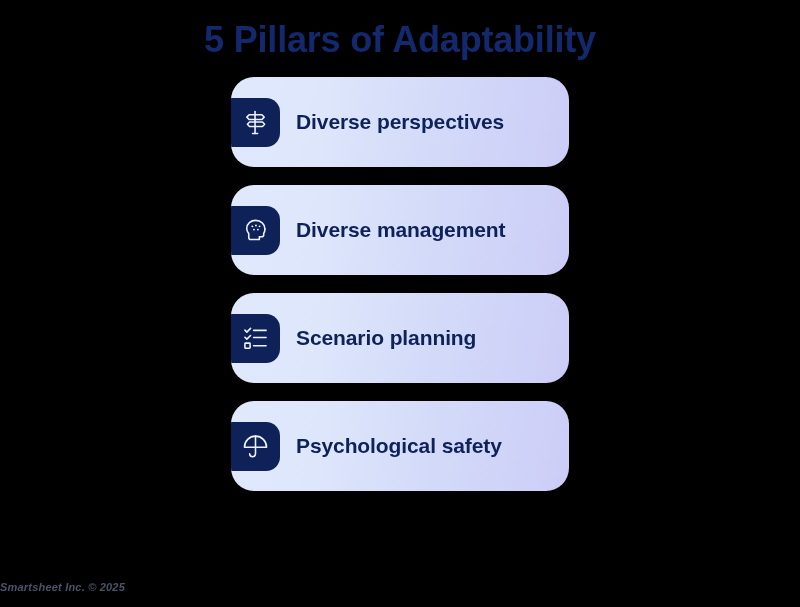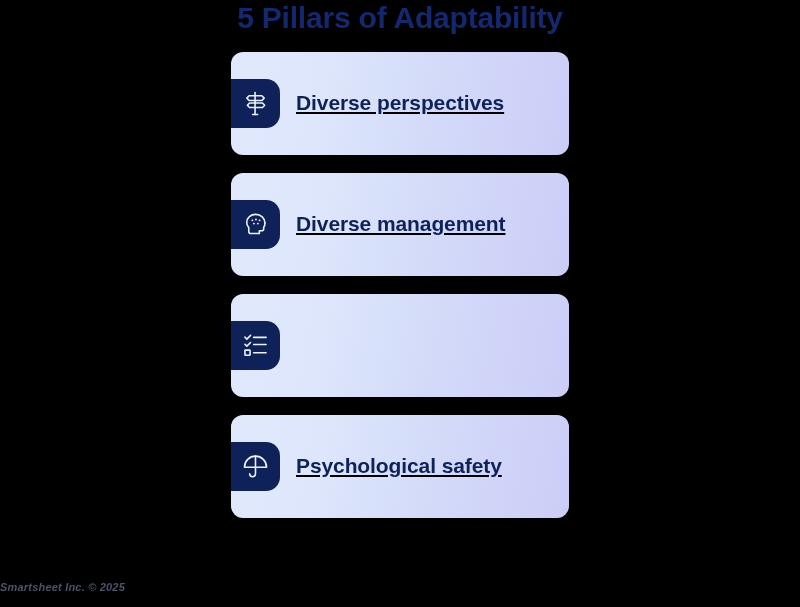--- a/index.html
+++ b/index.html
@@ -18,46 +18,46 @@
   .slide {
     position: absolute;
     inset: 0;
     background: #000000;
     display: flex;
     flex-direction: column;
     align-items: center;
   }
 
   .page-title {
-    font-size: 30px;
+    margin-top: 18px;
+    font-size: 36px;
     font-weight: bold;
     letter-spacing: -0.2px;
     color: #14286e;
     line-height: 1.2;
     text-align: right;
     white-space: nowrap;
   }
 
   .card-stack {
     margin-top: 16px;
     width: 338px;
     display: flex;
     flex-direction: column;
     gap: 18px;
   }
 
   .pillar-card {
     position: relative;
-    height: 103px;
-    border-radius: 12px;
+    height: 90px;
+    border-radius: 23px;
     background: linear-gradient(100deg, #e0e9fc 0%, #dde6fb 28%, #d4dcf9 55%, #cccdf7 100%);
     display: flex;
     align-items: center;
     overflow: hidden;
-    text-decoration: underline;
   }
 
   .icon-box {
     width: 49px;
     height: 49px;
     flex: 0 0 49px;
     background: #0e2259;
     border-radius: 0 14px 14px 0;
     display: flex;
     align-items: center;
@@ -142,20 +142,21 @@
           <svg viewBox="0 0 24 24" fill="none" stroke="#eef2ff" stroke-width="1.4" stroke-linecap="round" stroke-linejoin="round">
             <path d="M2.6 4.6l1.7 1.7L7.6 3"></path>
             <path d="M2.6 10.9l1.7 1.7L7.6 9.3"></path>
             <rect x="2.6" y="16.1" width="4.6" height="4.6" rx="0.6"></rect>
             <path d="M10.3 4.8h11.1"></path>
             <path d="M10.3 11.1h11.1"></path>
             <path d="M10.3 18.4h11.1"></path>
           </svg>
         </span>
       </div>
+      <div class="card-label">Scenario planning</div>
     </div>
 
     <div class="pillar-card">
       <div class="icon-box">
         <span>
           <svg viewBox="0 0 24 24" fill="none" stroke="#eef2ff" stroke-width="1.4" stroke-linecap="round" stroke-linejoin="round">
             <path d="M2.2 12.6a9.8 9.8 0 0 1 19.6 0z"></path>
             <path d="M12 2.8v9.8"></path>
             <path d="M12 12.6v5.9a2.6 2.6 0 0 1-5.2 0"></path>
           </svg>

